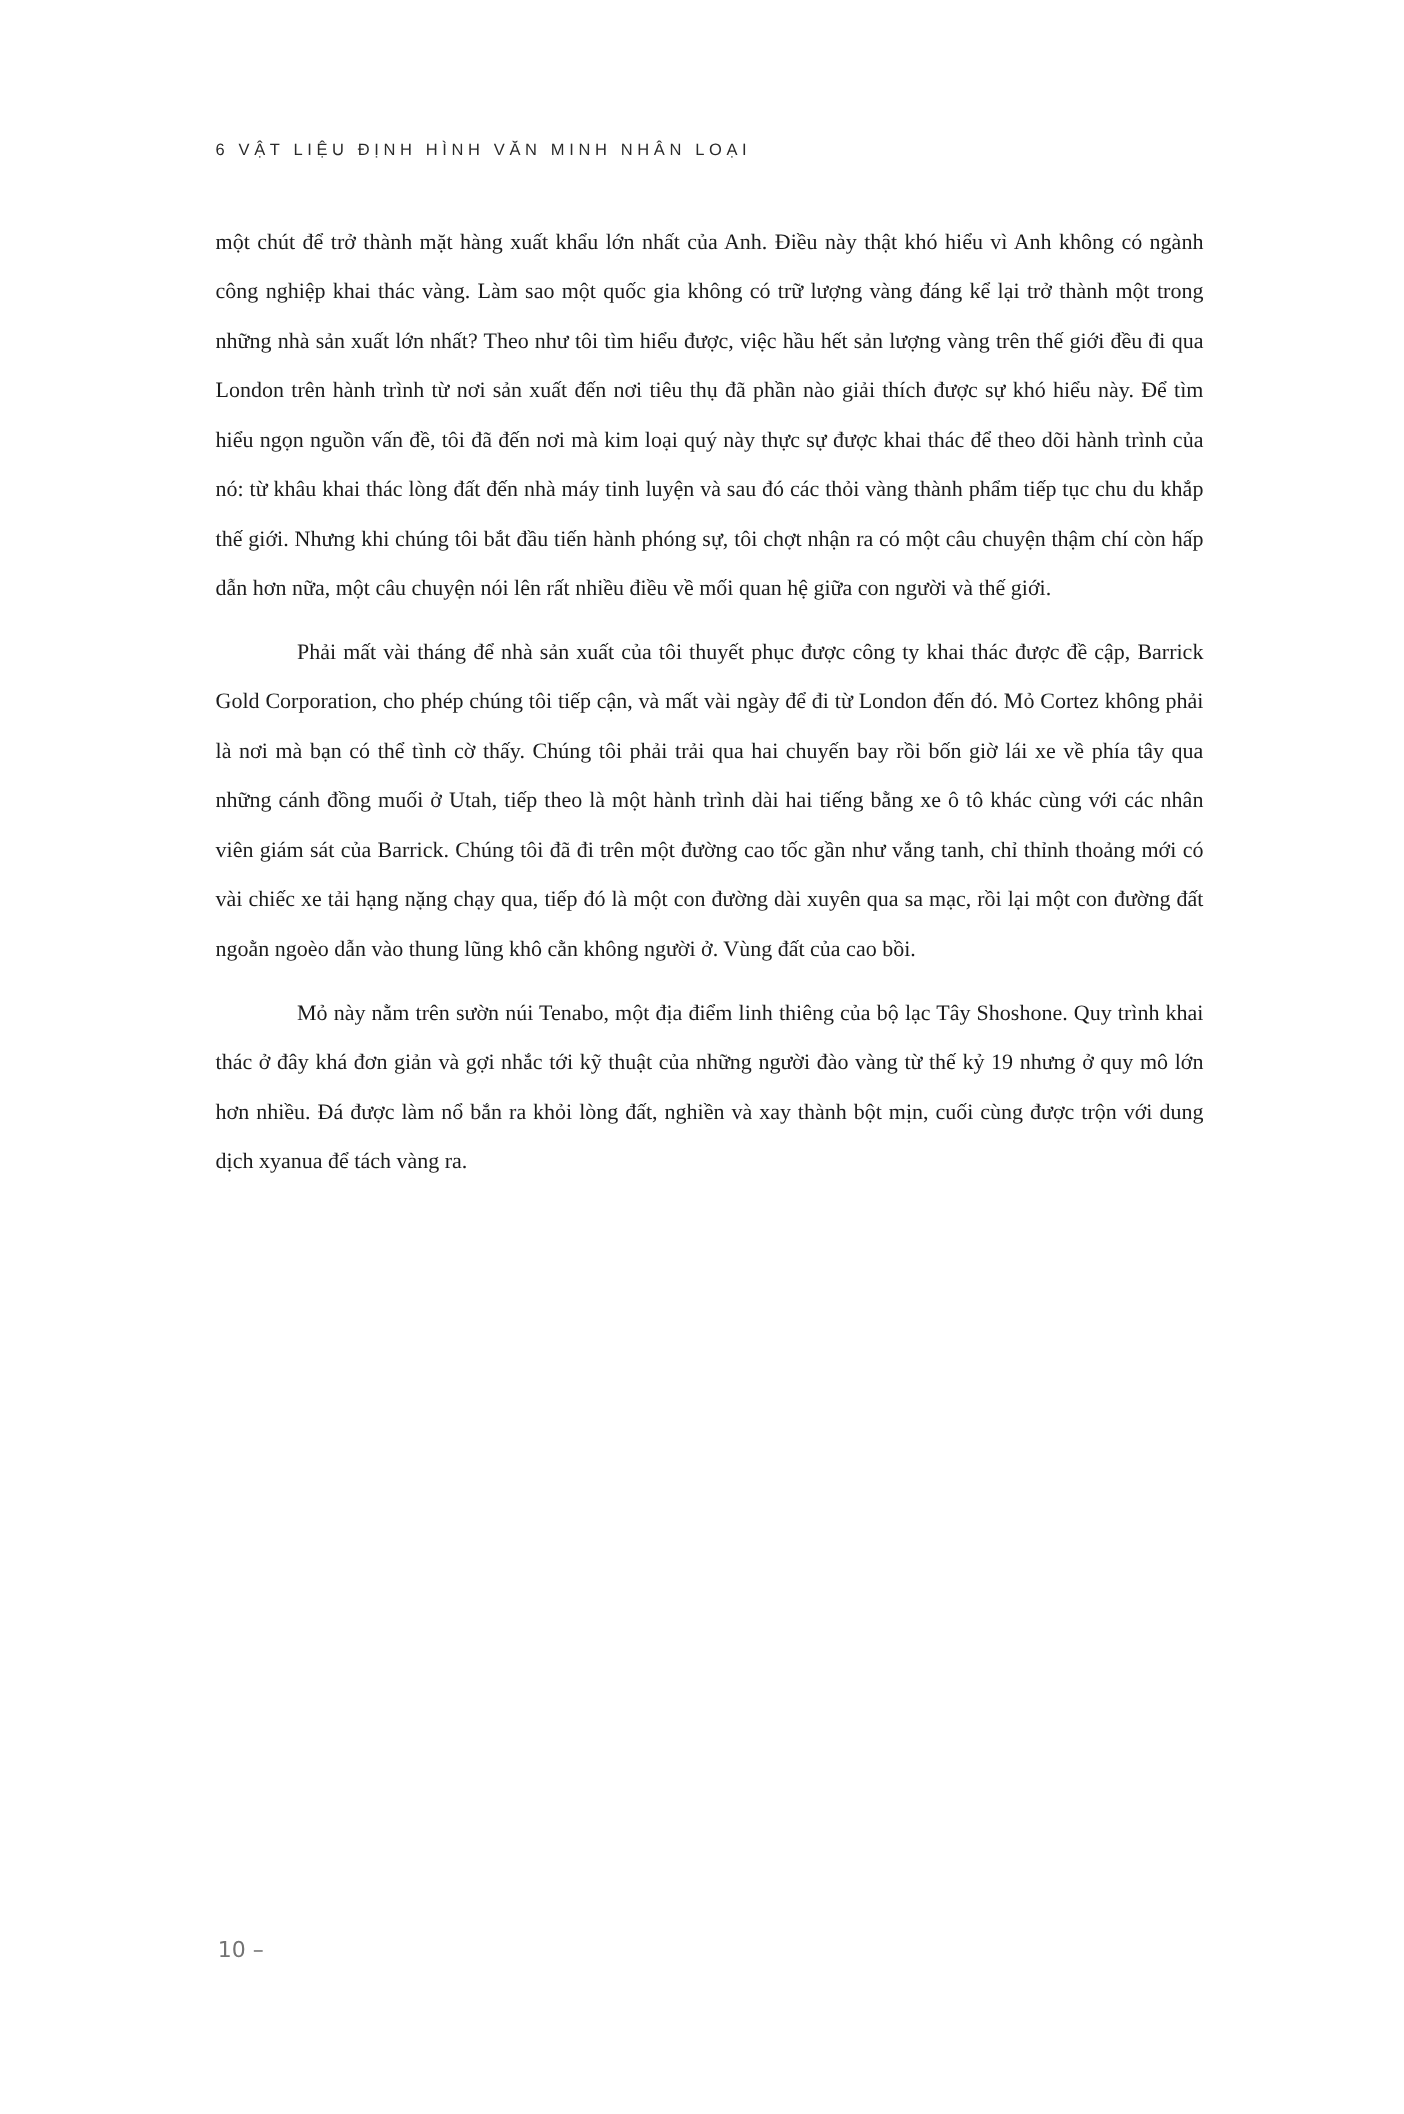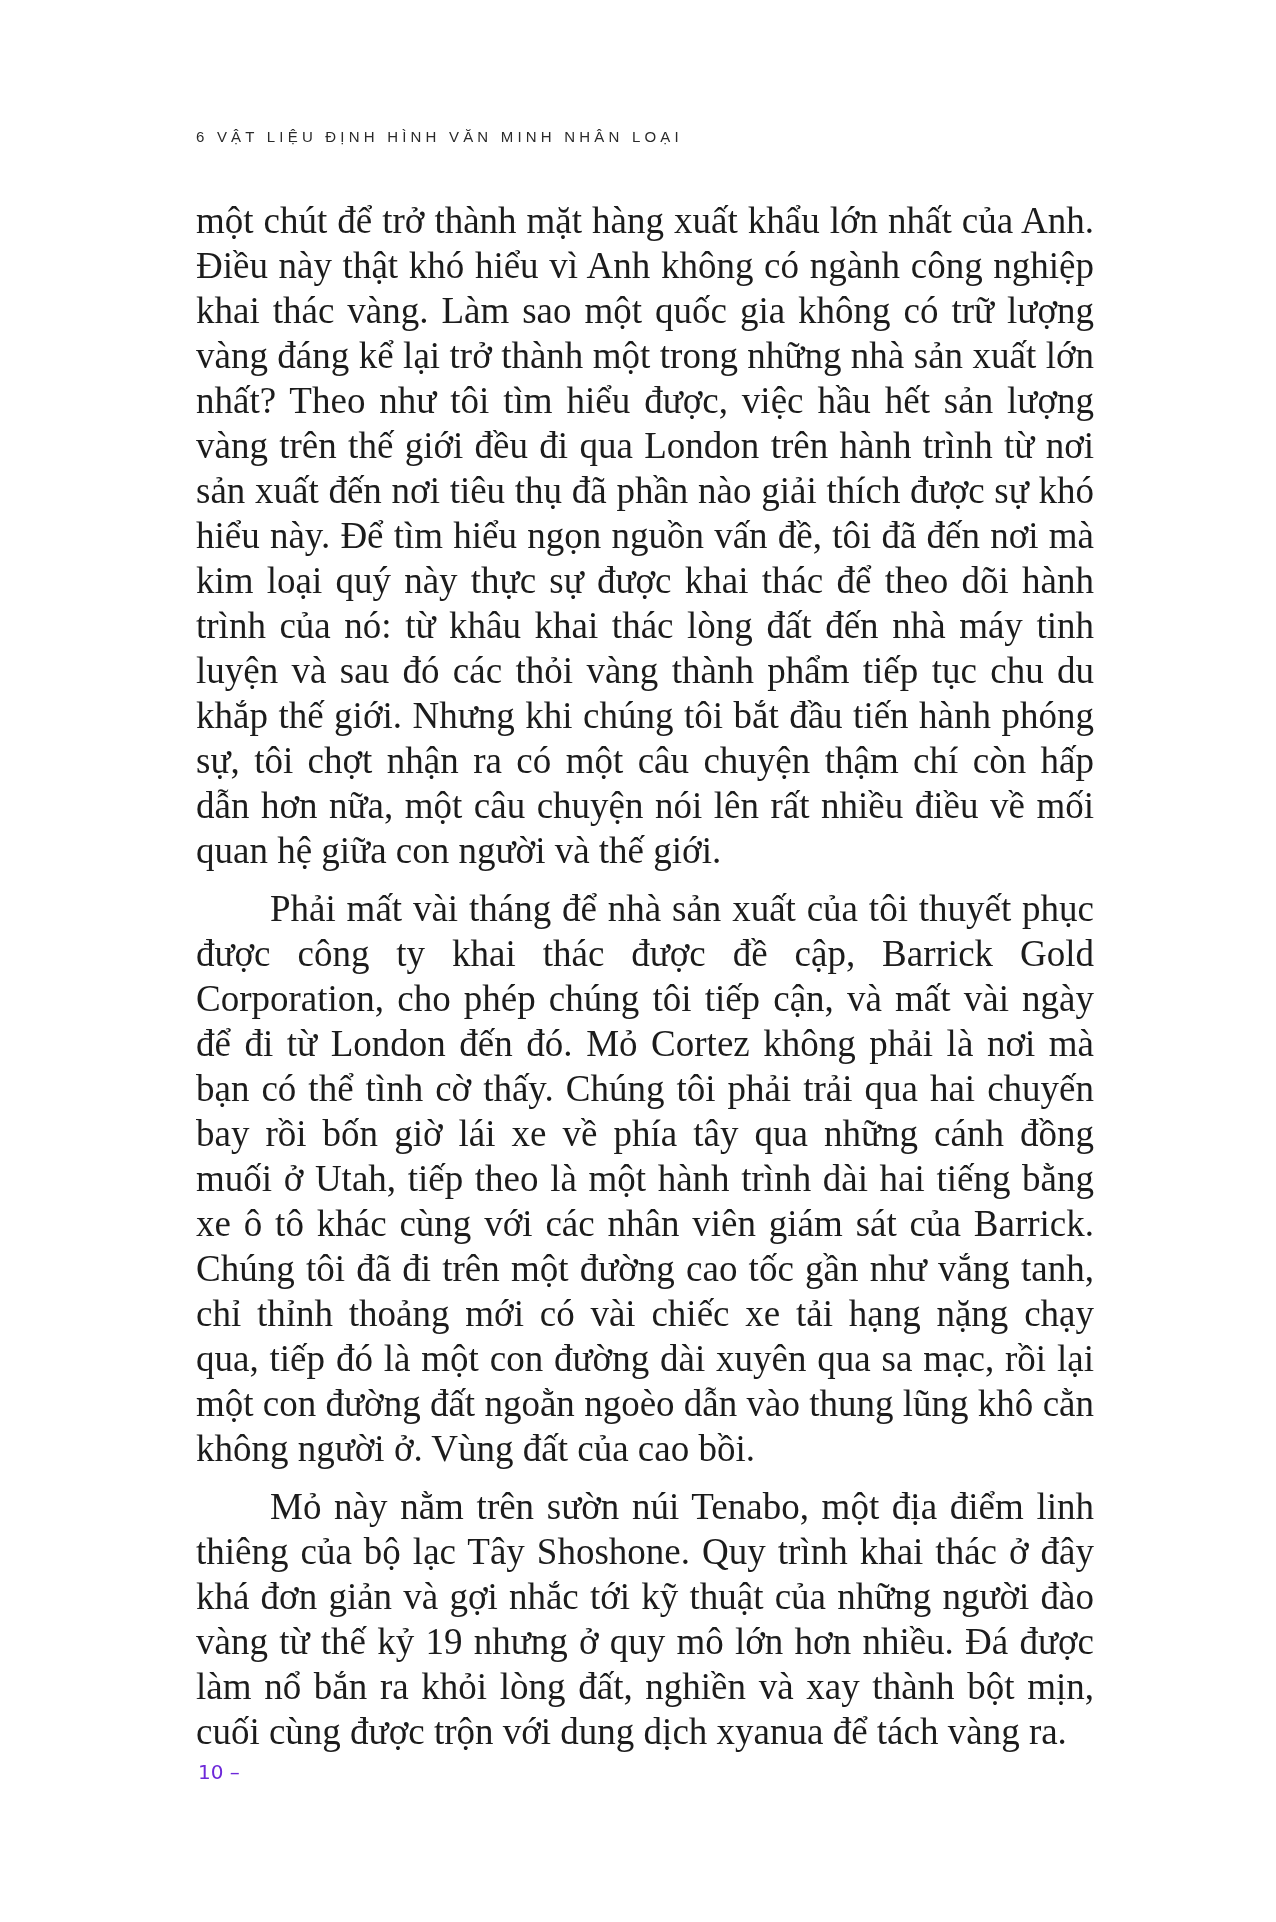--- a/index.html
+++ b/index.html
@@ -24,39 +24,39 @@
     color: #2a2a2a;
     font-weight: normal;
     white-space: nowrap;
   }
   .body-text {
     position: absolute;
     left: 196px;
     top: 198px;
     width: 898px;
     font-family: "Liberation Serif", serif;
-    font-size: 37px;
+    font-size: 20px;
     line-height: 45px;
     color: #1c1c1c;
   }
   .body-text p {
     margin: 0 0 13px 0;
     text-align: justify;
     text-align-last: left;
   }
   .body-text p.indent {
     text-indent: 74px;
   }
   .folio {
     position: absolute;
     left: 198px;
     top: 1760px;
     font-family: "DejaVu Sans", sans-serif;
     font-size: 20px;
-    color: #6d28d9;
+    color: #737373;
     white-space: pre;
   }
 </style>
 </head>
 <body>
 
 <div class="running-header">6 VẬT LIỆU ĐỊNH HÌNH VĂN MINH NHÂN LOẠI</div>
 
 <div class="body-text">
   <p>một chút để trở thành mặt hàng xuất khẩu lớn nhất của Anh. Điều này thật khó hiểu vì Anh không có ngành công nghiệp khai thác vàng. Làm sao một quốc gia không có trữ lượng vàng đáng kể lại trở thành một trong những nhà sản xuất lớn nhất? Theo như tôi tìm hiểu được, việc hầu hết sản lượng vàng trên thế giới đều đi qua London trên hành trình từ nơi sản xuất đến nơi tiêu thụ đã phần nào giải thích được sự khó hiểu này. Để tìm hiểu ngọn nguồn vấn đề, tôi đã đến nơi mà kim loại quý này thực sự được khai thác để theo dõi hành trình của nó: từ khâu khai thác lòng đất đến nhà máy tinh luyện và sau đó các thỏi vàng thành phẩm tiếp tục chu du khắp thế giới. Nhưng khi chúng tôi bắt đầu tiến hành phóng sự, tôi chợt nhận ra có một câu chuyện thậm chí còn hấp dẫn hơn nữa, một câu chuyện nói lên rất nhiều điều về mối quan hệ giữa con người và thế giới.</p>

